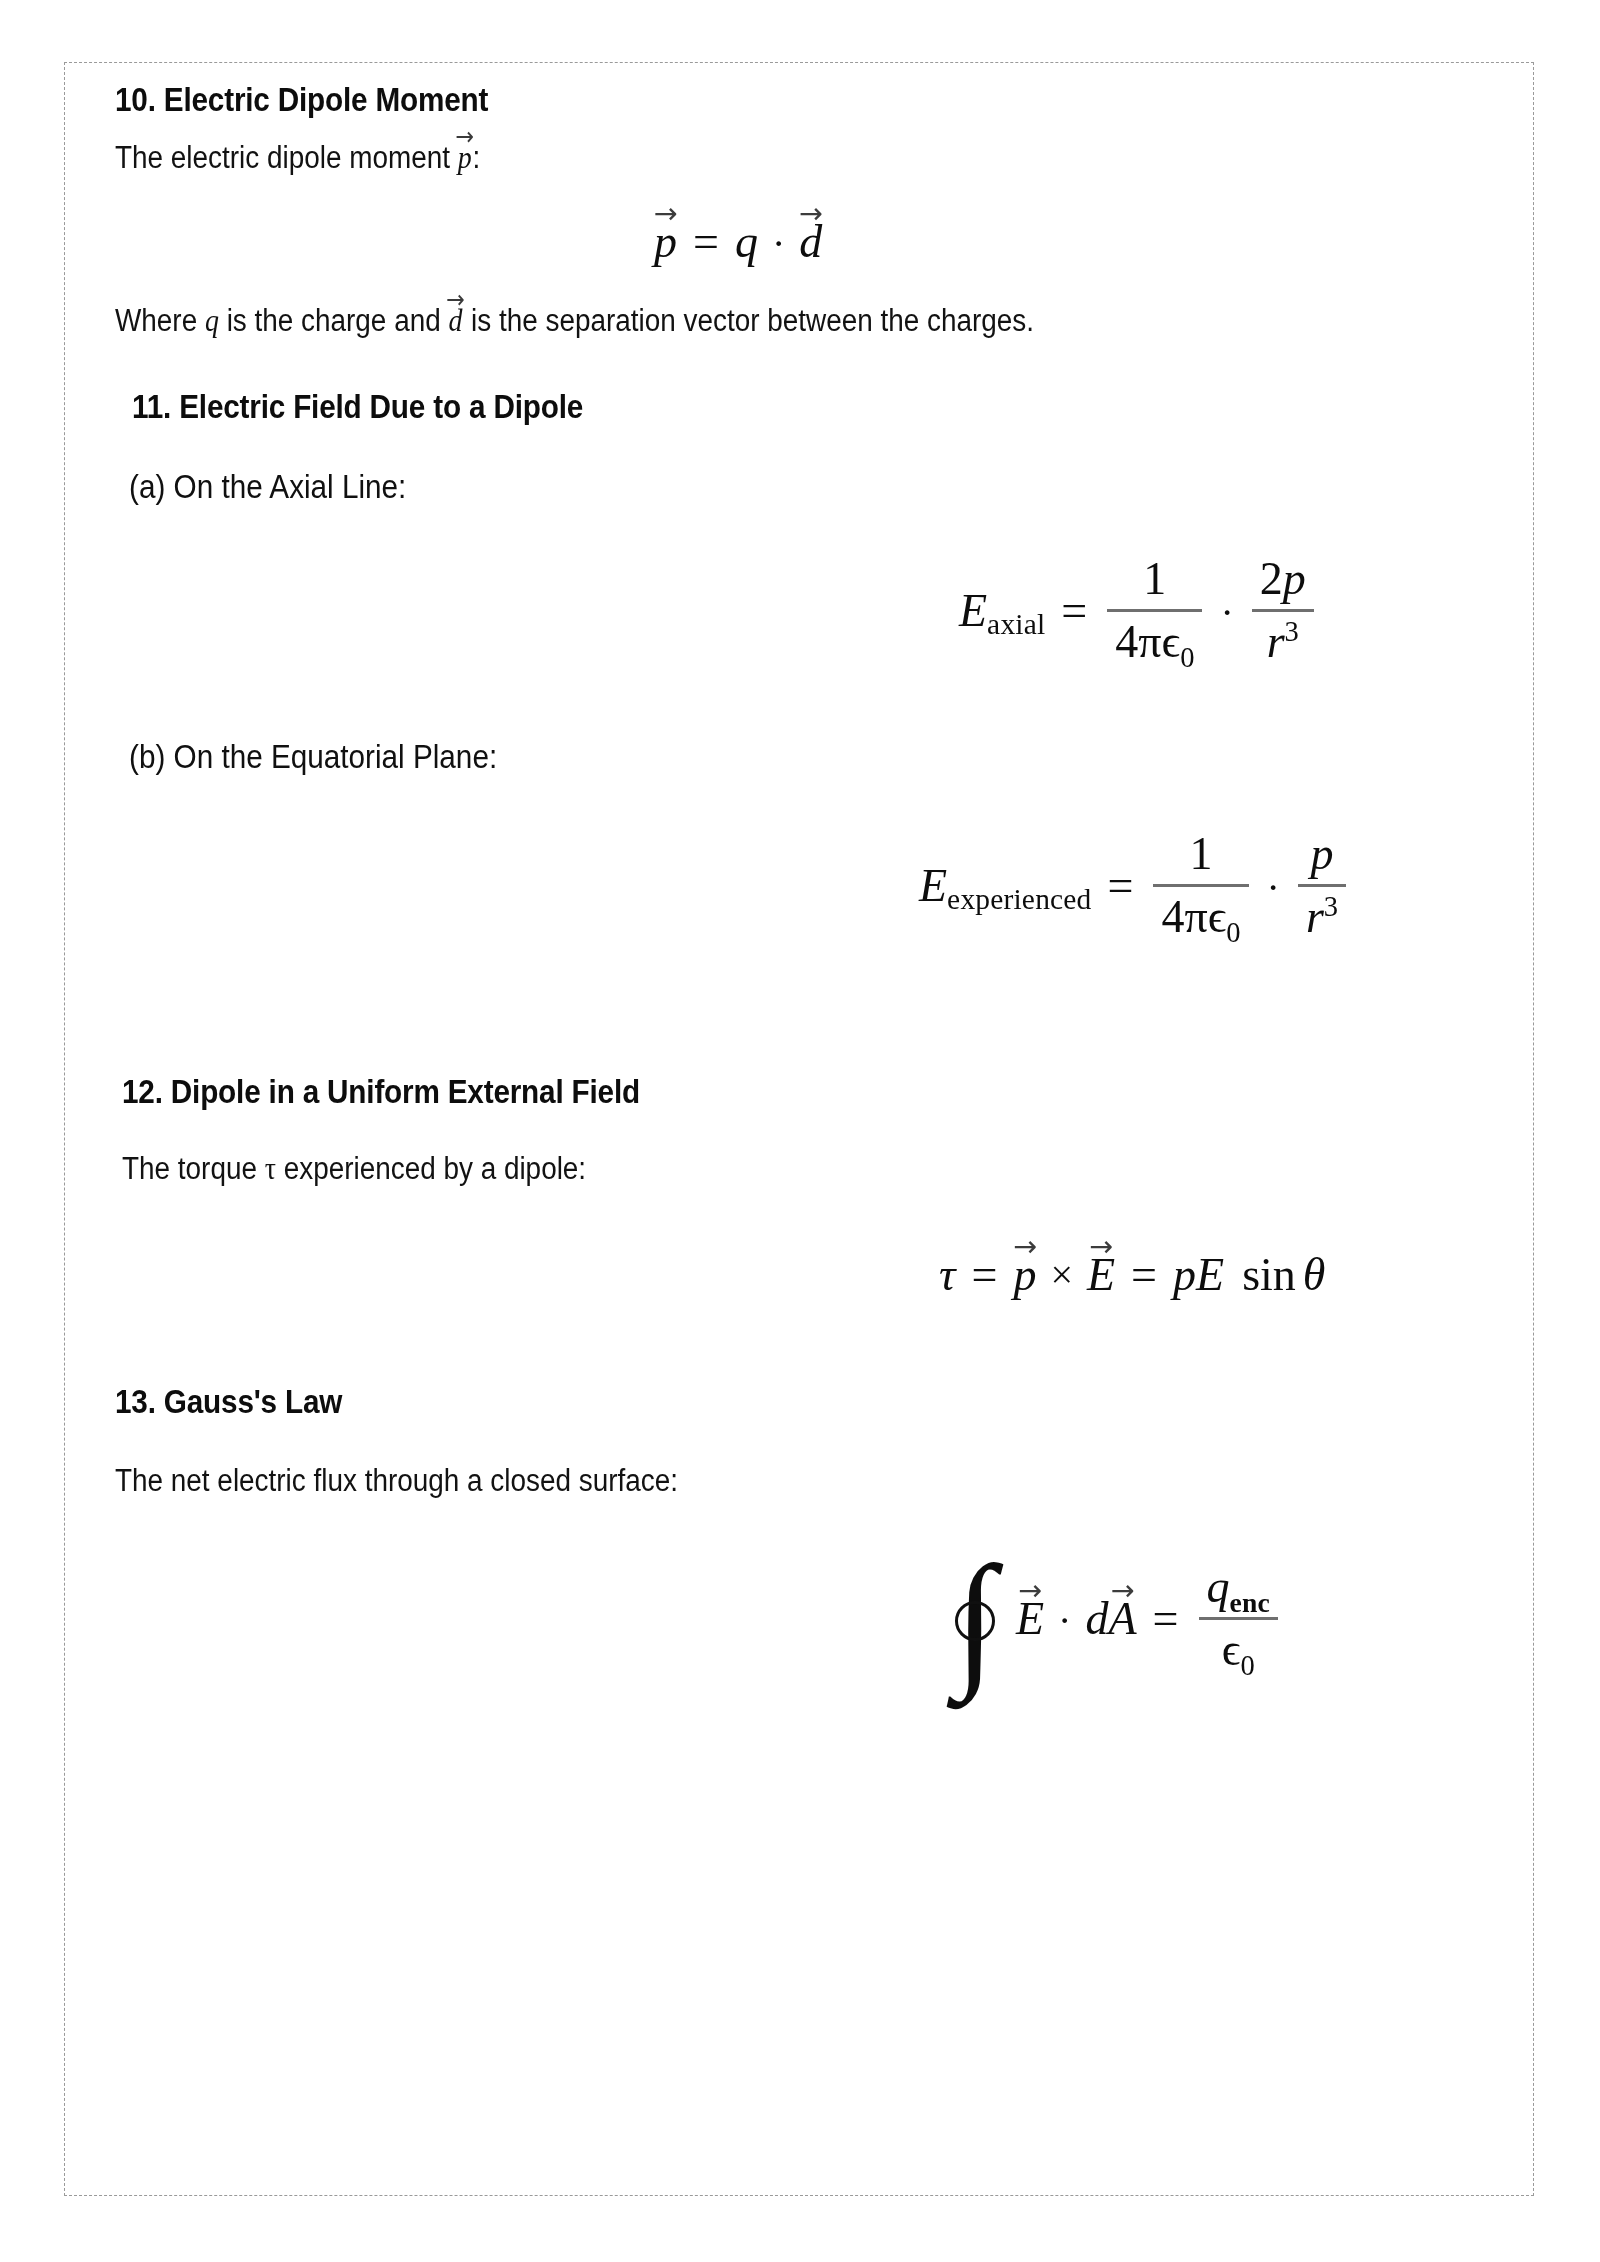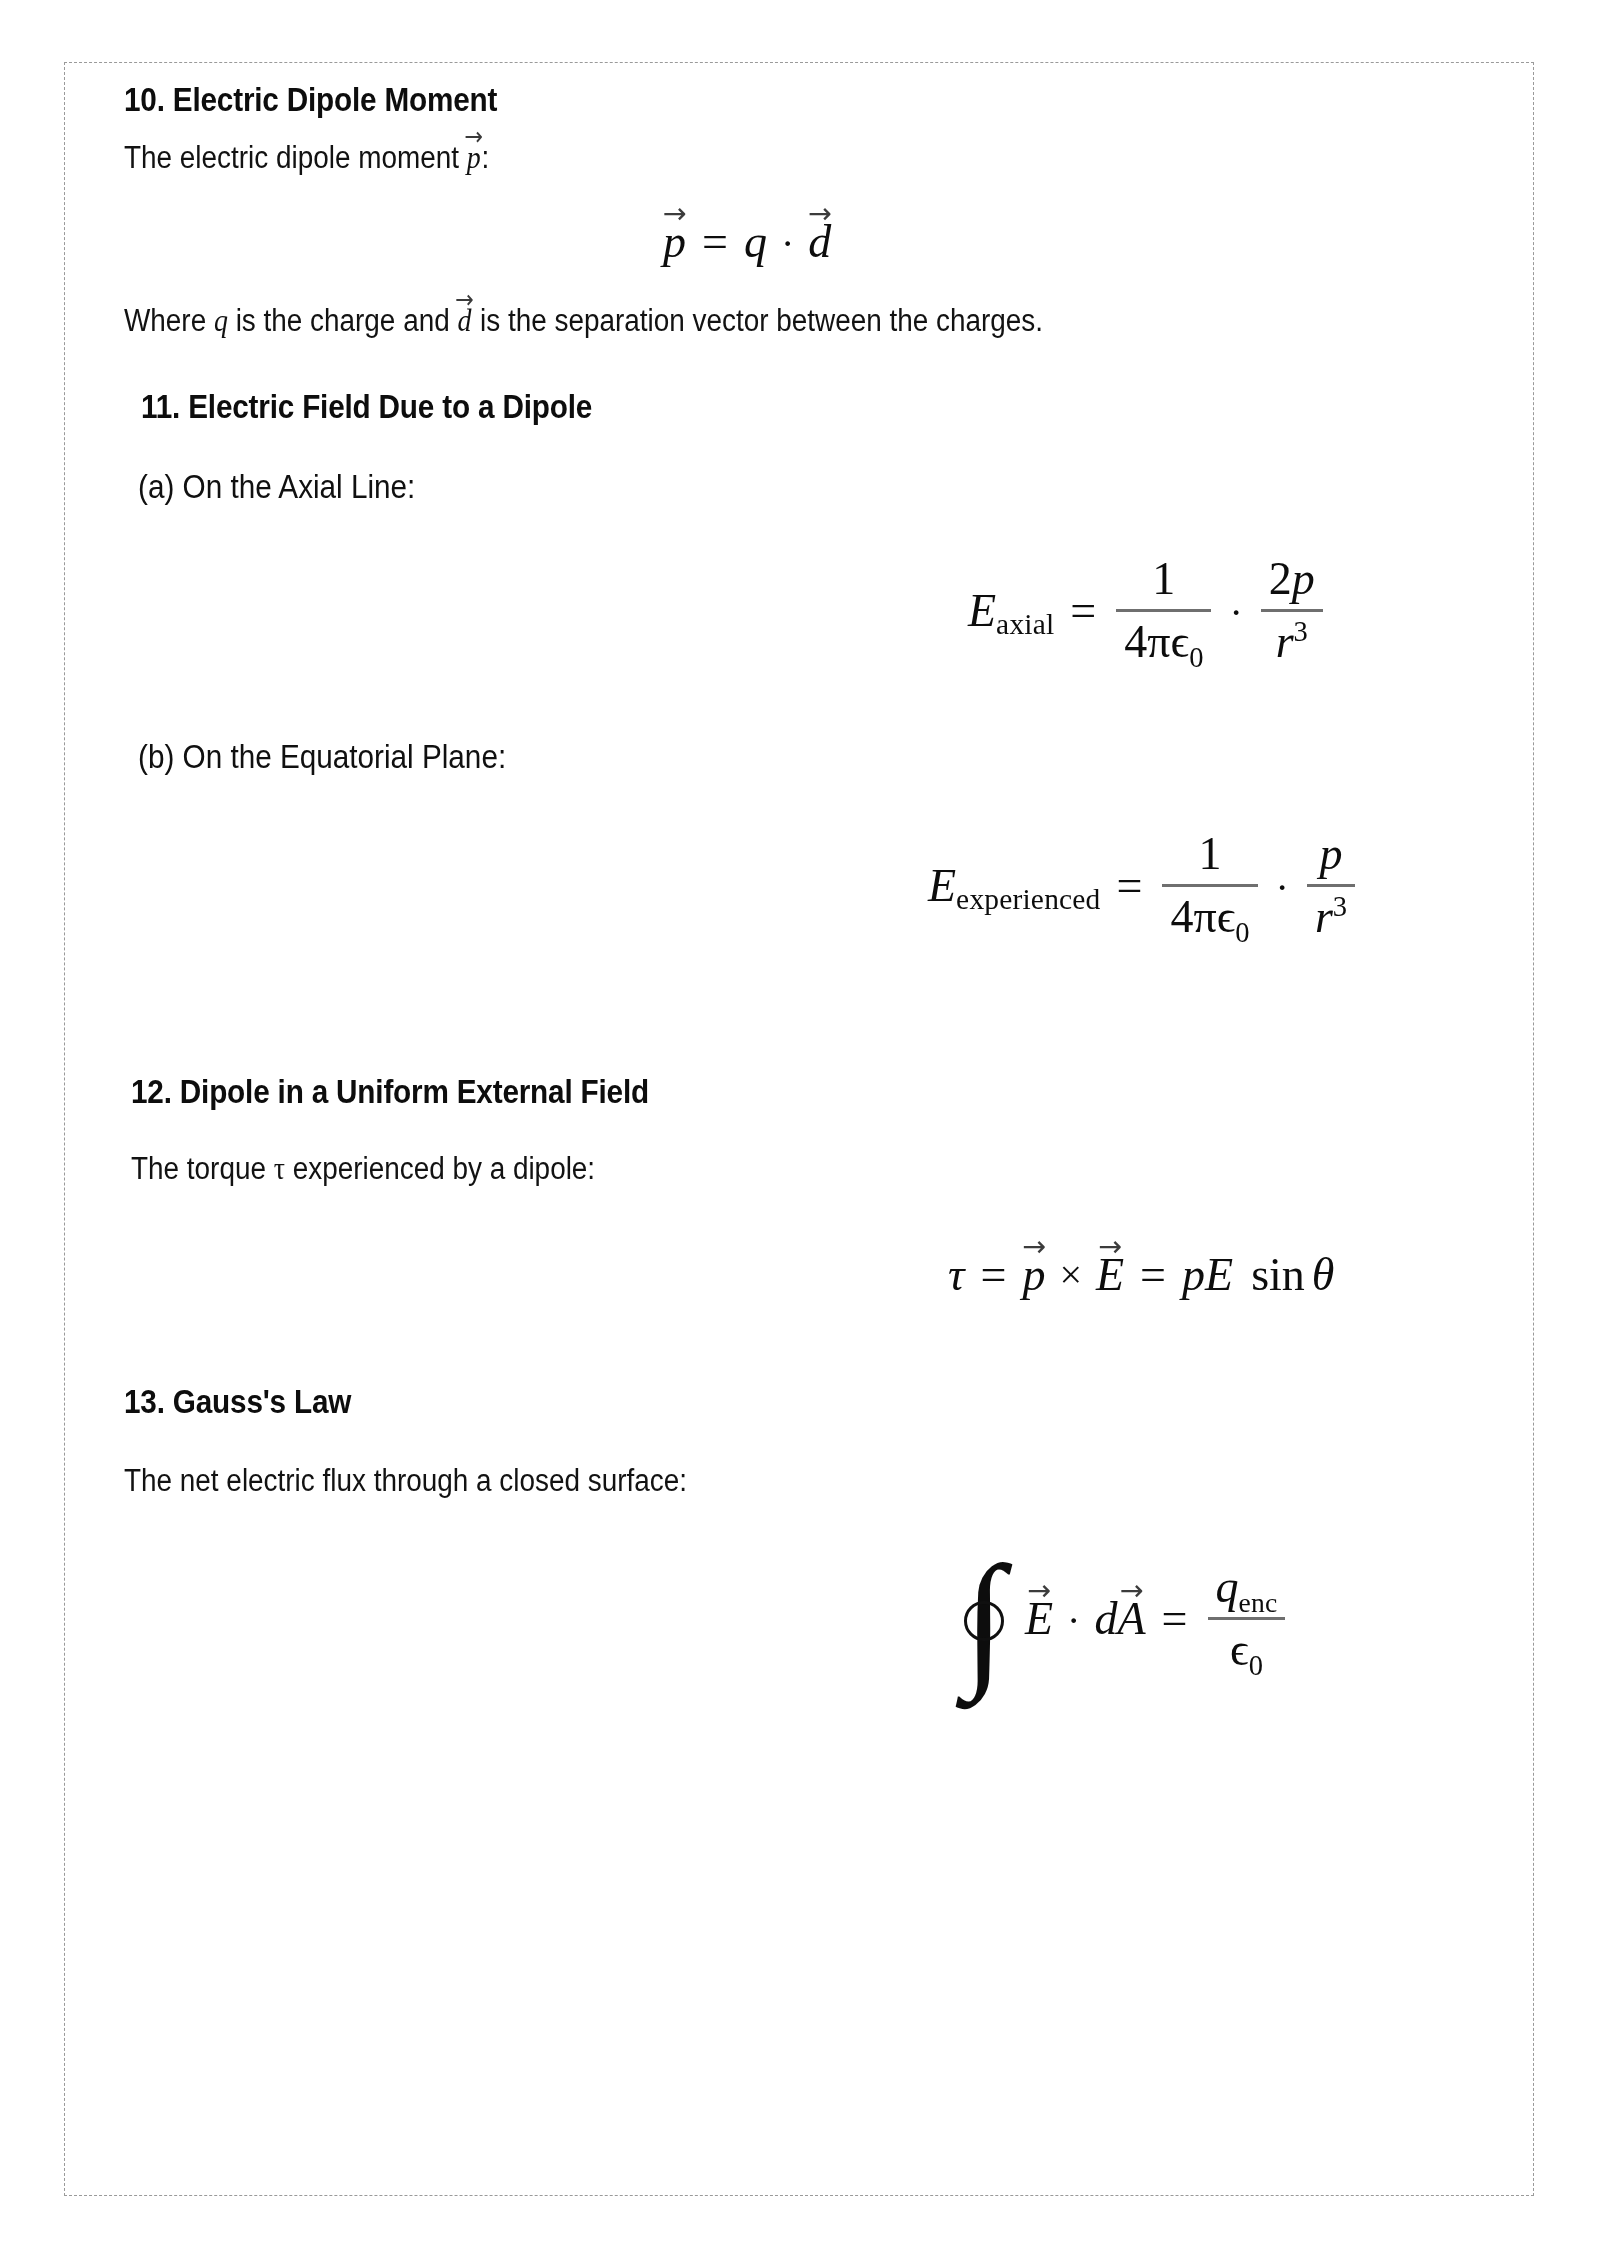--- a/index.html
+++ b/index.html
@@ -23,21 +23,21 @@
     top: 62px;
     width: 1470px;
     height: 2134px;
     border: 1px dashed #9a9a9a;
     box-sizing: border-box;
     background: #ffffff;
   }
 
   #content {
     position: absolute;
-    left: 18px;
+    left: 9px;
     top: 0;
     width: 1470px;
     height: 2134px;
   }
 
   
   .sec-head {
     position: absolute;
     font-family: "Liberation Sans", sans-serif;
     font-weight: bold;
@@ -177,20 +177,21 @@
     vertical-align: sub;
     font-style: normal;
     line-height: 0;
   }
   .subrm {
     font-size: 0.60em;
     font-style: normal;
     line-height: 0;
     vertical-align: sub;
     letter-spacing: 0.2px;
+    font-weight: bold;
   }
 
   
   .dvec {
     position: relative;
     display: inline-block;
   }
   .dvec > .arrow {
     position: absolute;
     left: 50%;

